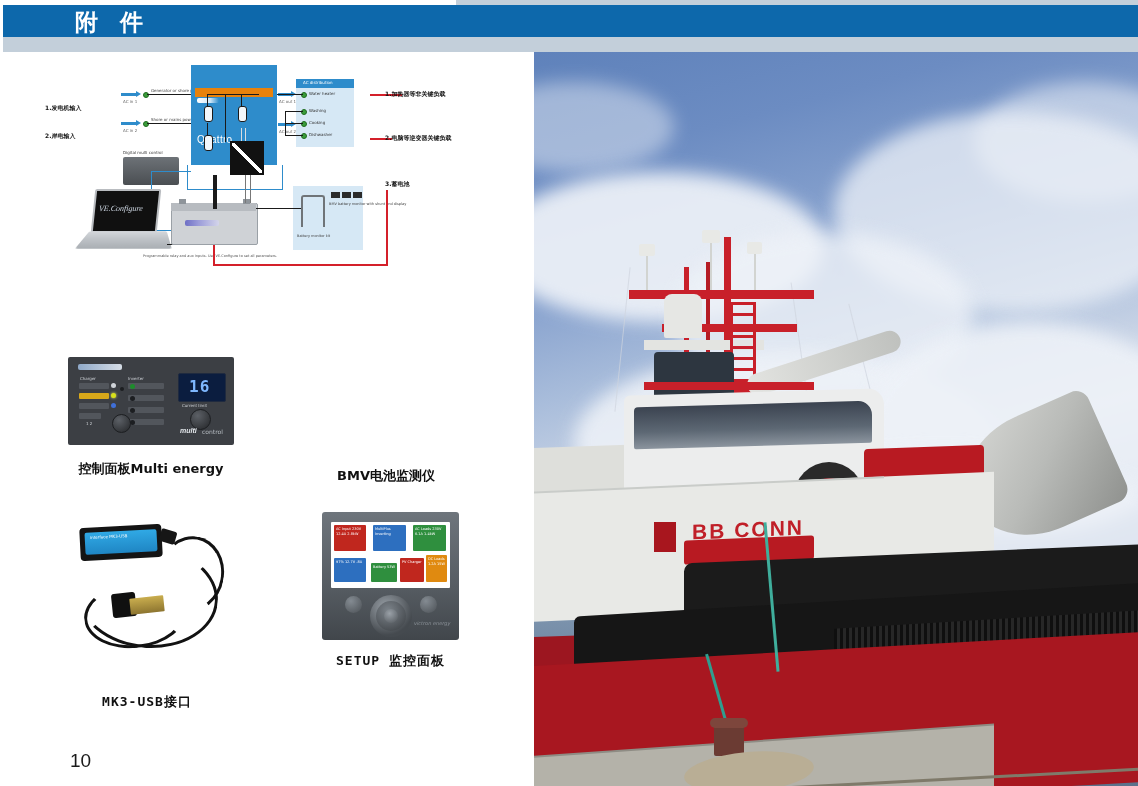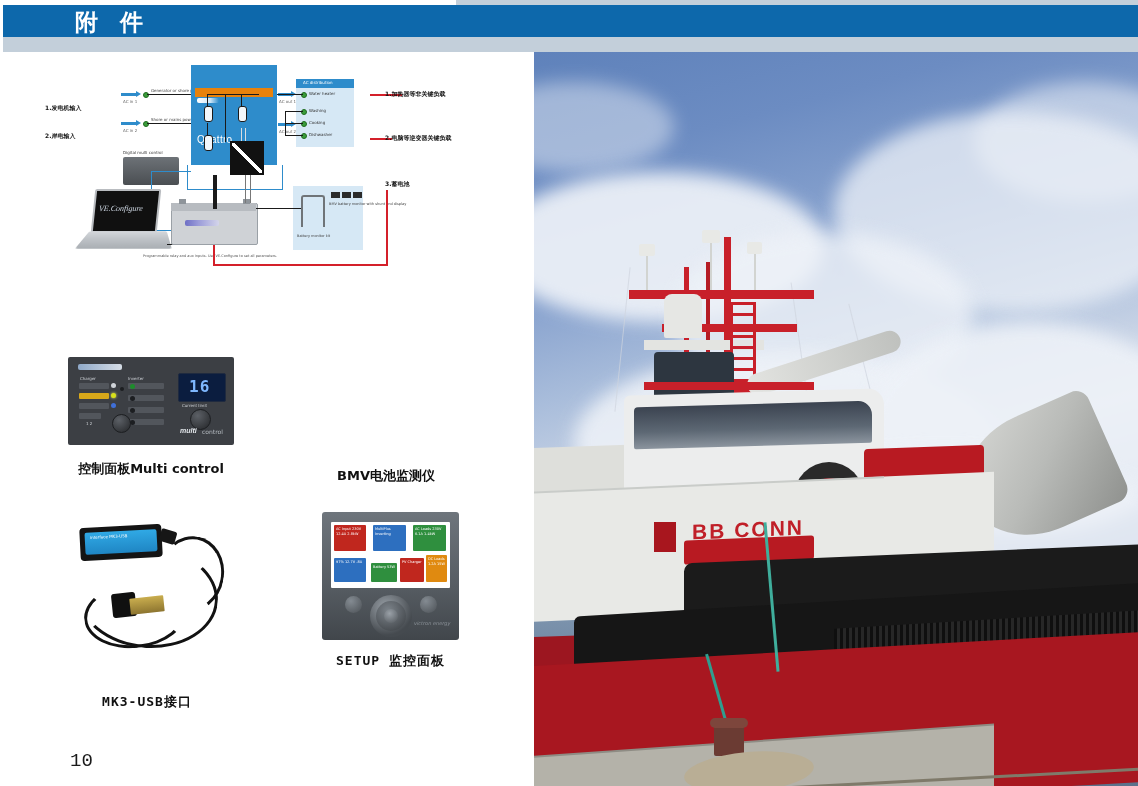--- a/index.html
+++ b/index.html
@@ -252,21 +252,21 @@
     background:radial-gradient(circle at 35% 30%,#848b92,#4b5055);}
   .cc-pad{position:absolute;left:48px;top:83px;width:42px;height:42px;border-radius:50%;
     background:radial-gradient(circle at 38% 30%,#9aa1a8,#454a4f 70%);}
   .cc-pad2{position:absolute;left:54px;top:89px;width:30px;height:30px;border-radius:50%;
     background:radial-gradient(circle at 40% 32%,#7d848b,#383c40);}
   .cc-pad3{position:absolute;left:62px;top:97px;width:14px;height:14px;border-radius:50%;
     background:radial-gradient(circle at 40% 32%,#9aa1a8,#50555a);}
   .cc-brand{position:absolute;left:92px;top:108px;font-size:5px;color:#8a9097;font-style:italic;}
 
   .pagenum{position:absolute;left:70px;top:698px;font-size:19px;color:#1a1a1a;
-    font-family:Liberation Mono, monospace;}
+    font-family:Liberation Sans, sans-serif;}
 </style>
 </head>
 <body>
 
 <div class="page">
 
   <div class="hdr-topstrip"></div>
   <div class="hdr-topstrip-right"></div>
   <div class="hdr-blue"></div>
   <div class="hdr-title">附  件</div>
@@ -479,21 +479,21 @@
 
       <div class="mc-disp"></div>
       <div class="mc-disp-txt">16</div>
       <div class="mc-col-lbl" style="left:114px;top:46px;">Current limit</div>
       <div class="mc-knob" style="left:122px;top:52px;width:19px;height:19px;"></div>
       <div class="mc-knob" style="left:44px;top:57px;"></div>
       <div class="mc-col-lbl" style="left:18px;top:64px;">1   2</div>
       <div class="mc-brand">multi</div>
       <div class="mc-brand2">control</div>
     </div>
-    <div class="caption" style="left:68px;top:408px;width:166px;">控制面板Multi control</div>
+    <div class="caption" style="left:68px;top:408px;width:166px;">控制面板Multi energy</div>
 
     <div class="caption" style="left:336px;top:415px;width:100px;">BMV电池监测仪</div>
 
     <div class="mk-wrap">
       <div class="mk-cable cab1"></div>
       <div class="mk-cable cab2"></div>
       <div class="mk-cable cab3"></div>
       <div class="mk-dongle"></div>
       <div class="mk-label"></div>
       <div class="mk-label-t">interface MK3-USB</div>

